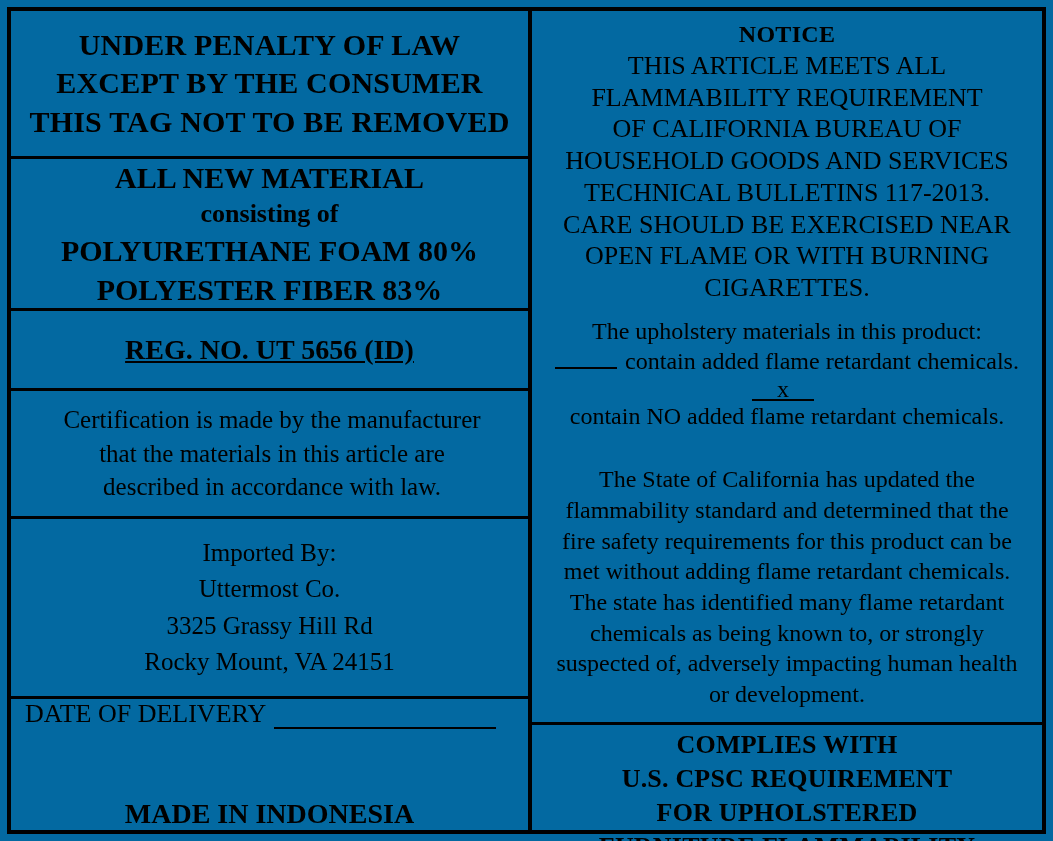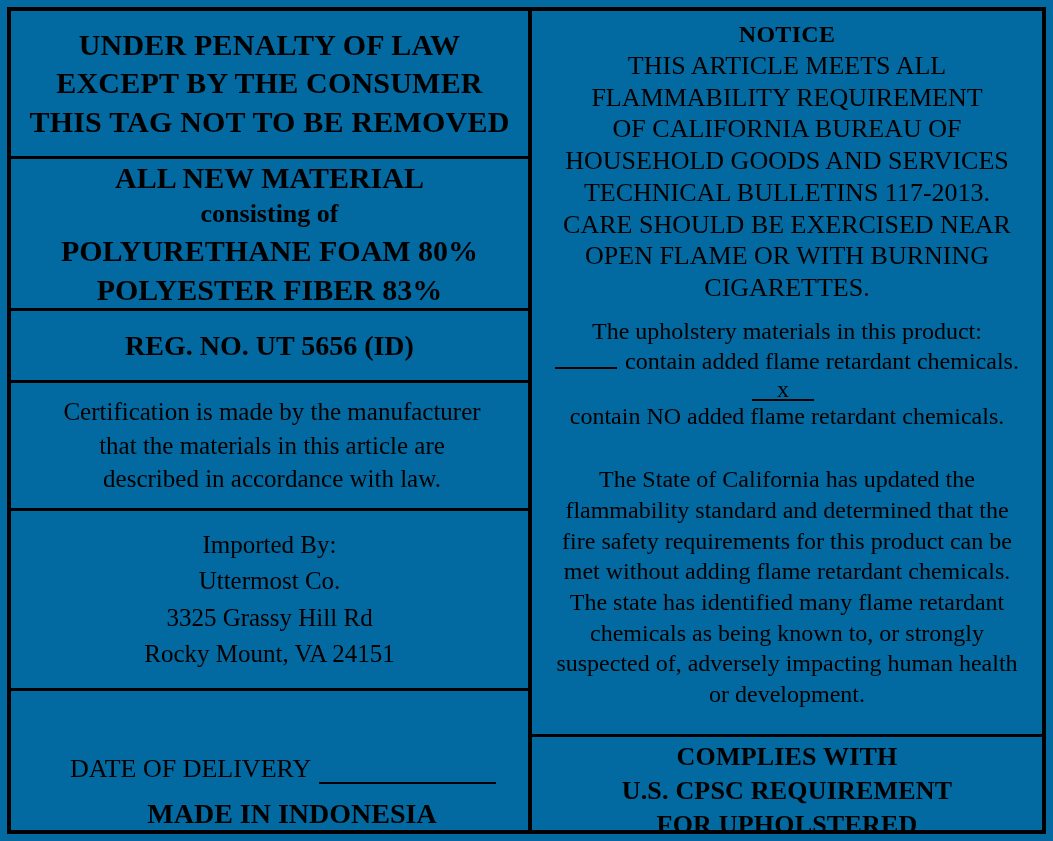--- a/index.html
+++ b/index.html
@@ -49,21 +49,21 @@
     justify-content: center;
     align-items: center;
     padding: 4px 12px;
     text-align: center;
   }
   .cell.last { border-bottom: none; }
 
   
   .l1 { height: 148px; }
   .l2 { height: 152px; }
-  .l3 { height: 72px; }
+  .l3 { height: 80px; text-decoration: underline; }
   .l4 { height: 128px; padding-left: 17px; }
   .l5 { height: 180px; }
   .l6 { flex: 1; }
 
   .l1 .line {
     font-size: 30px;
     font-weight: bold;
     line-height: 1.28;
     letter-spacing: .2px;
   }
@@ -83,24 +83,23 @@
   }
   .l4 .line {
     font-size: 25px;
     line-height: 1.35;
   }
   .l5 .line {
     font-size: 25px;
     line-height: 1.45;
   }
   .l6 {
-    justify-content: flex-end;
+    justify-content: space-between;
     align-items: stretch;
     padding: 0 14px;
-    margin-left: 45px;
   }
   .delivery-row {
     display: flex;
     align-items: flex-end;
     font-size: 26px;
     width: 100%;
     margin-bottom: 14px;
   }
   .delivery-line {
     flex: 1;
@@ -110,21 +109,21 @@
     margin-right: 18px;
   }
   .made-in {
     font-size: 28px;
     font-weight: bold;
     text-align: center;
     width: 100%;
   }
 
   
-  .r1 { flex: 1; align-items: stretch; justify-content: flex-start; padding: 10px 14px 24px; }
+  .r1 { flex: 1; align-items: stretch; justify-content: flex-start; padding: 10px 14px 12px; }
   .r2 { height: 142px; }
 
   .r-notice {
     font-size: 24px;
     font-weight: bold;
     text-align: center;
     letter-spacing: .3px;
     margin-bottom: 2px;
   }
   .r-block {

